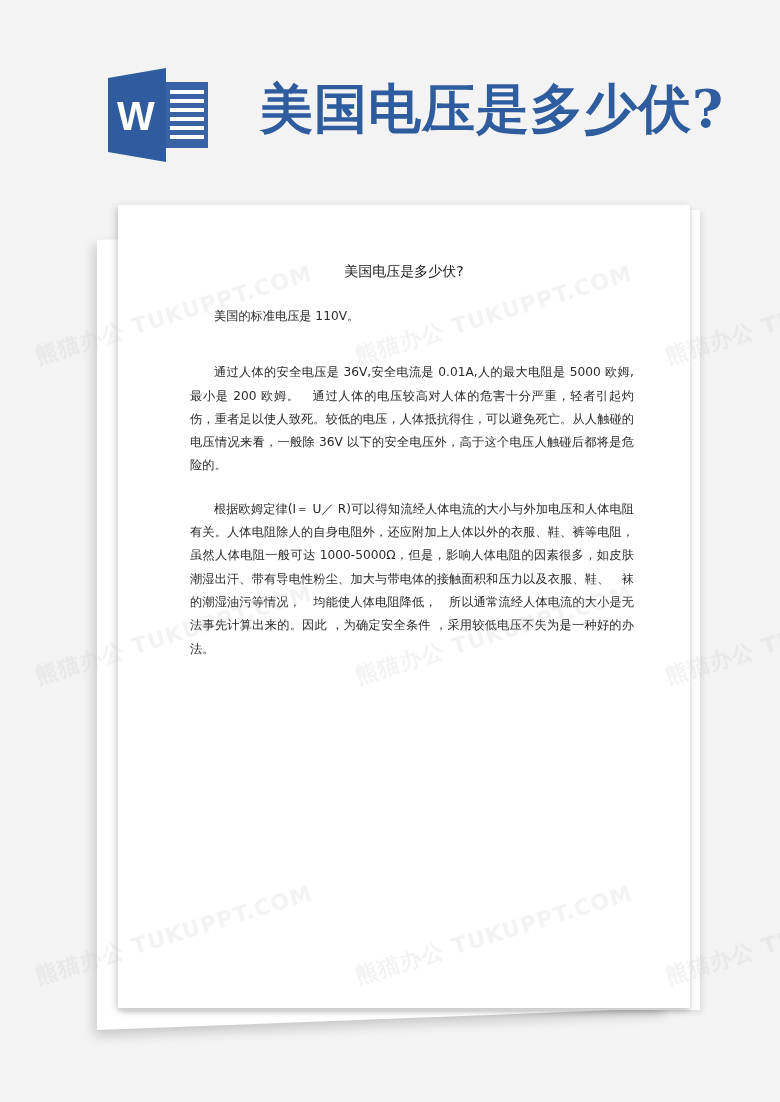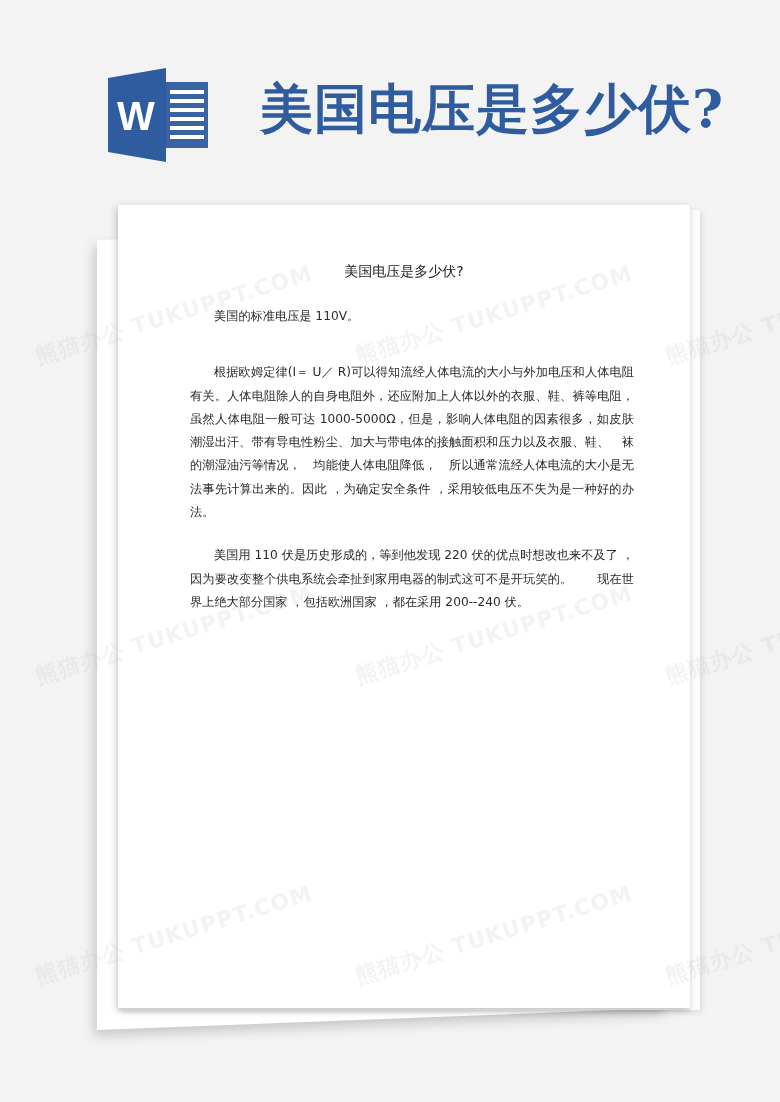--- a/index.html
+++ b/index.html
@@ -65,22 +65,22 @@
   <div class="banner-title">美国电压是多少伏?</div>
 </div>
 
 <div class="page-back"></div>
 <div class="page-back2"></div>
 
 <div class="page">
   <div class="doc-title">美国电压是多少伏?</div>
   <div class="doc-body">
     <p class="first">美国的标准电压是 110V。</p>
+    <p>通过人体的安全电压是 36V,安全电流是 0.01A,人的最大电阻是 5000 欧姆,最小是 200 欧姆。　通过人体的电压较高对人体的危害十分严重，轻者引起灼伤，重者足以使人致死。较低的电压，人体抵抗得住，可以避免死亡。从人触碰的电压情况来看，一般除 36V 以下的安全电压外，高于这个电压人触碰后都将是危险的。</p>
     <p>根据欧姆定律(I＝ U／ R)可以得知流经人体电流的大小与外加电压和人体电阻有关。人体电阻除人的自身电阻外，还应附加上人体以外的衣服、鞋、裤等电阻，虽然人体电阻一般可达 1000-5000Ω，但是，影响人体电阻的因素很多，如皮肤潮湿出汗、带有导电性粉尘、加大与带电体的接触面积和压力以及衣服、鞋、　袜的潮湿油污等情况，　均能使人体电阻降低，　所以通常流经人体电流的大小是无法事先计算出来的。因此 ，为确定安全条件 ，采用较低电压不失为是一种好的办法。</p>
-    <p>美国用 110 伏是历史形成的，等到他发现 220 伏的优点时想改也来不及了 ，因为要改变整个供电系统会牵扯到家用电器的制式这可不是开玩笑的。　　现在世界上绝大部分国家 ，包括欧洲国家 ，都在采用 200--240 伏。</p>
   </div>
 </div>
 
 <div class="watermarks">
   <div class="wm" style="left:30px;top:300px;">熊猫办公 TUKUPPT.COM</div>
   <div class="wm" style="left:350px;top:300px;">熊猫办公 TUKUPPT.COM</div>
   <div class="wm" style="left:660px;top:300px;">熊猫办公 TUKUPPT.COM</div>
   <div class="wm" style="left:30px;top:620px;">熊猫办公 TUKUPPT.COM</div>
   <div class="wm" style="left:350px;top:620px;">熊猫办公 TUKUPPT.COM</div>
   <div class="wm" style="left:660px;top:620px;">熊猫办公 TUKUPPT.COM</div>

